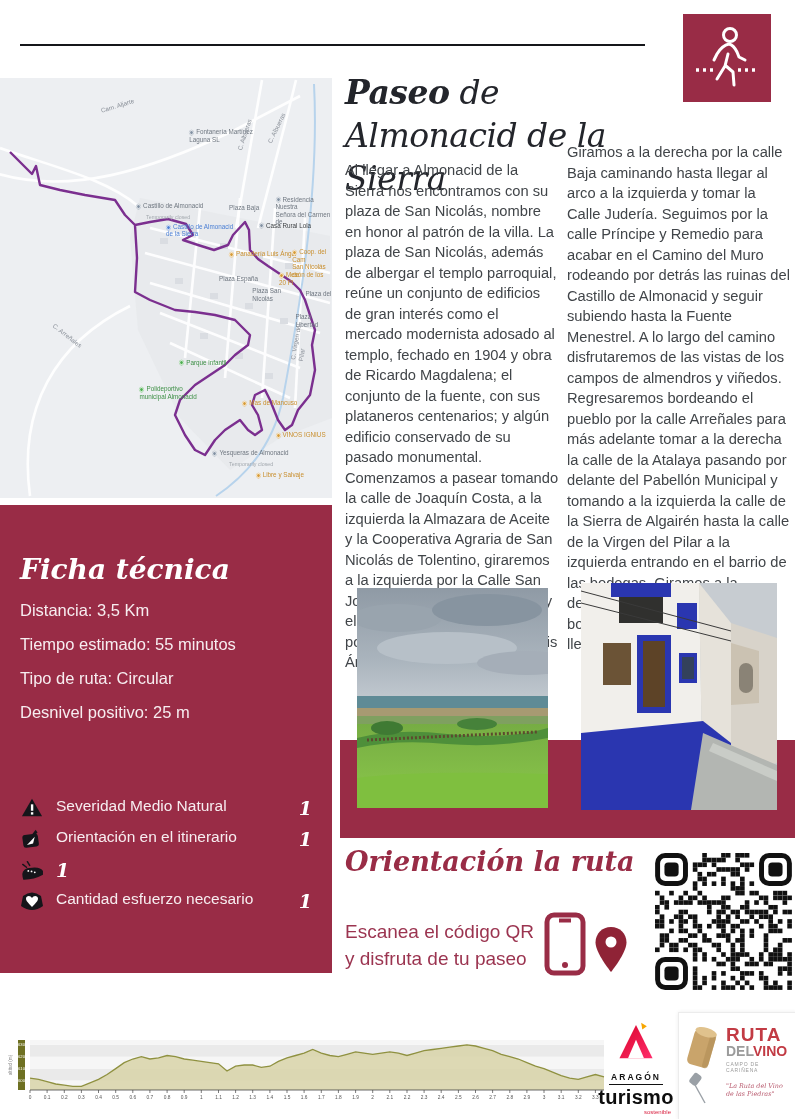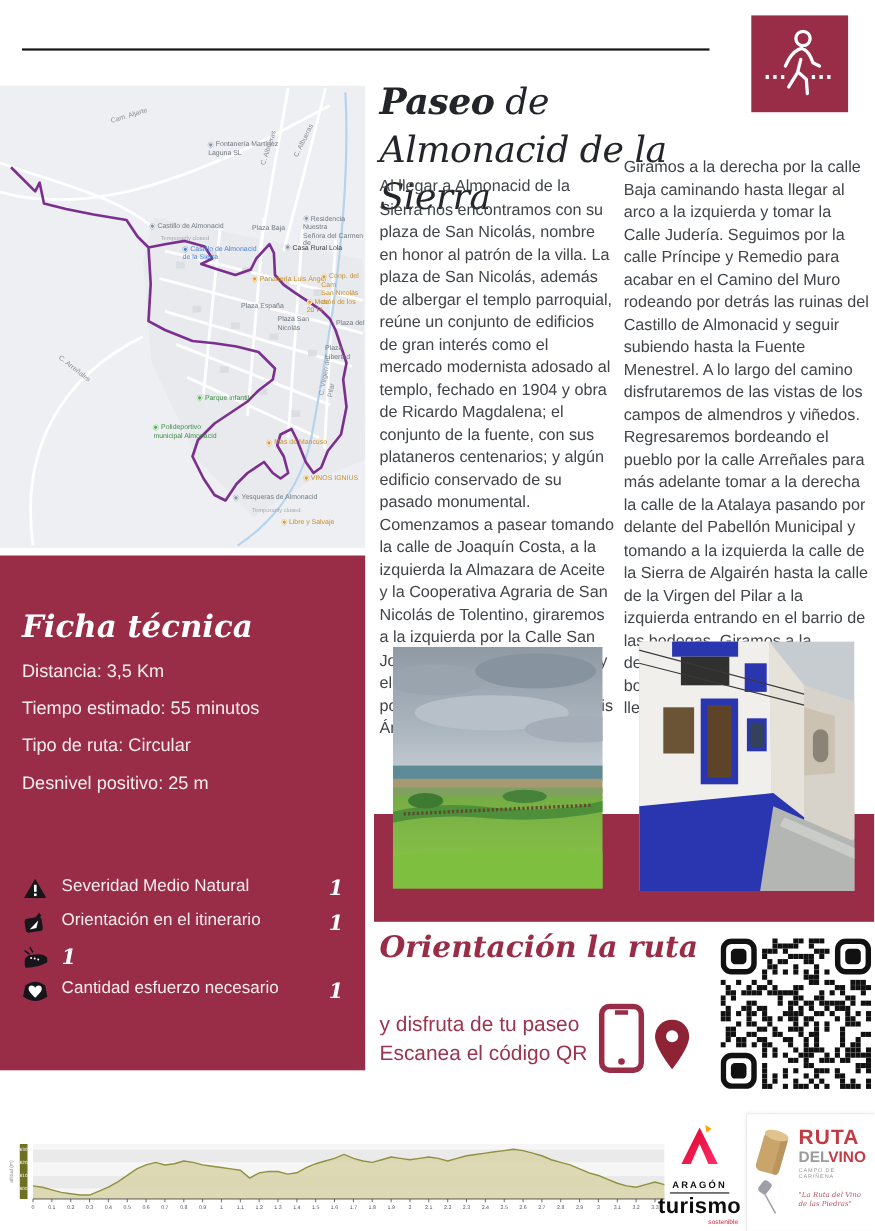--- a/index.html
+++ b/index.html
@@ -272,22 +272,22 @@
       <polygon points="0,150 122,138 150,160 150,190 122,227 0,227" fill="#2a36b0"></polygon>
       <polygon points="0,178 122,160 150,176 150,190 122,227 0,227" fill="#f1efeb" opacity="0"></polygon>
       <polygon points="122,150 196,182 196,227 110,227" fill="#b3b6b2"></polygon>
       <polygon points="132,160 196,188 196,198 128,168" fill="#c9ccc7"></polygon>
       <path d="M0 8 L150 48 M0 20 L150 58" stroke="#3a3a3a" stroke-width="1"></path>
     </svg>
   </div>
 
   <div class="serif-head dl-head">Orientación la ruta</div>
   <div class="dl-cta">
+    <div>Escanea el código QR</div>
     <div>y disfruta de tu paseo</div>
-    <div>Escanea el código QR</div>
   </div>
   <span class="phone-ico">
     <svg viewBox="0 0 44 64" width="44" height="64">
       <rect x="4" y="3" width="36" height="58" rx="7" fill="none" stroke="#992c46" stroke-width="5"></rect>
       <line x1="16" y1="8.5" x2="28" y2="8.5" stroke="#992c46" stroke-width="4"></line>
       <circle cx="22" cy="53" r="3" fill="#992c46"></circle>
     </svg>
   </span>
   <span class="pin-ico">
     <svg viewBox="0 0 34 48" width="34" height="48">

